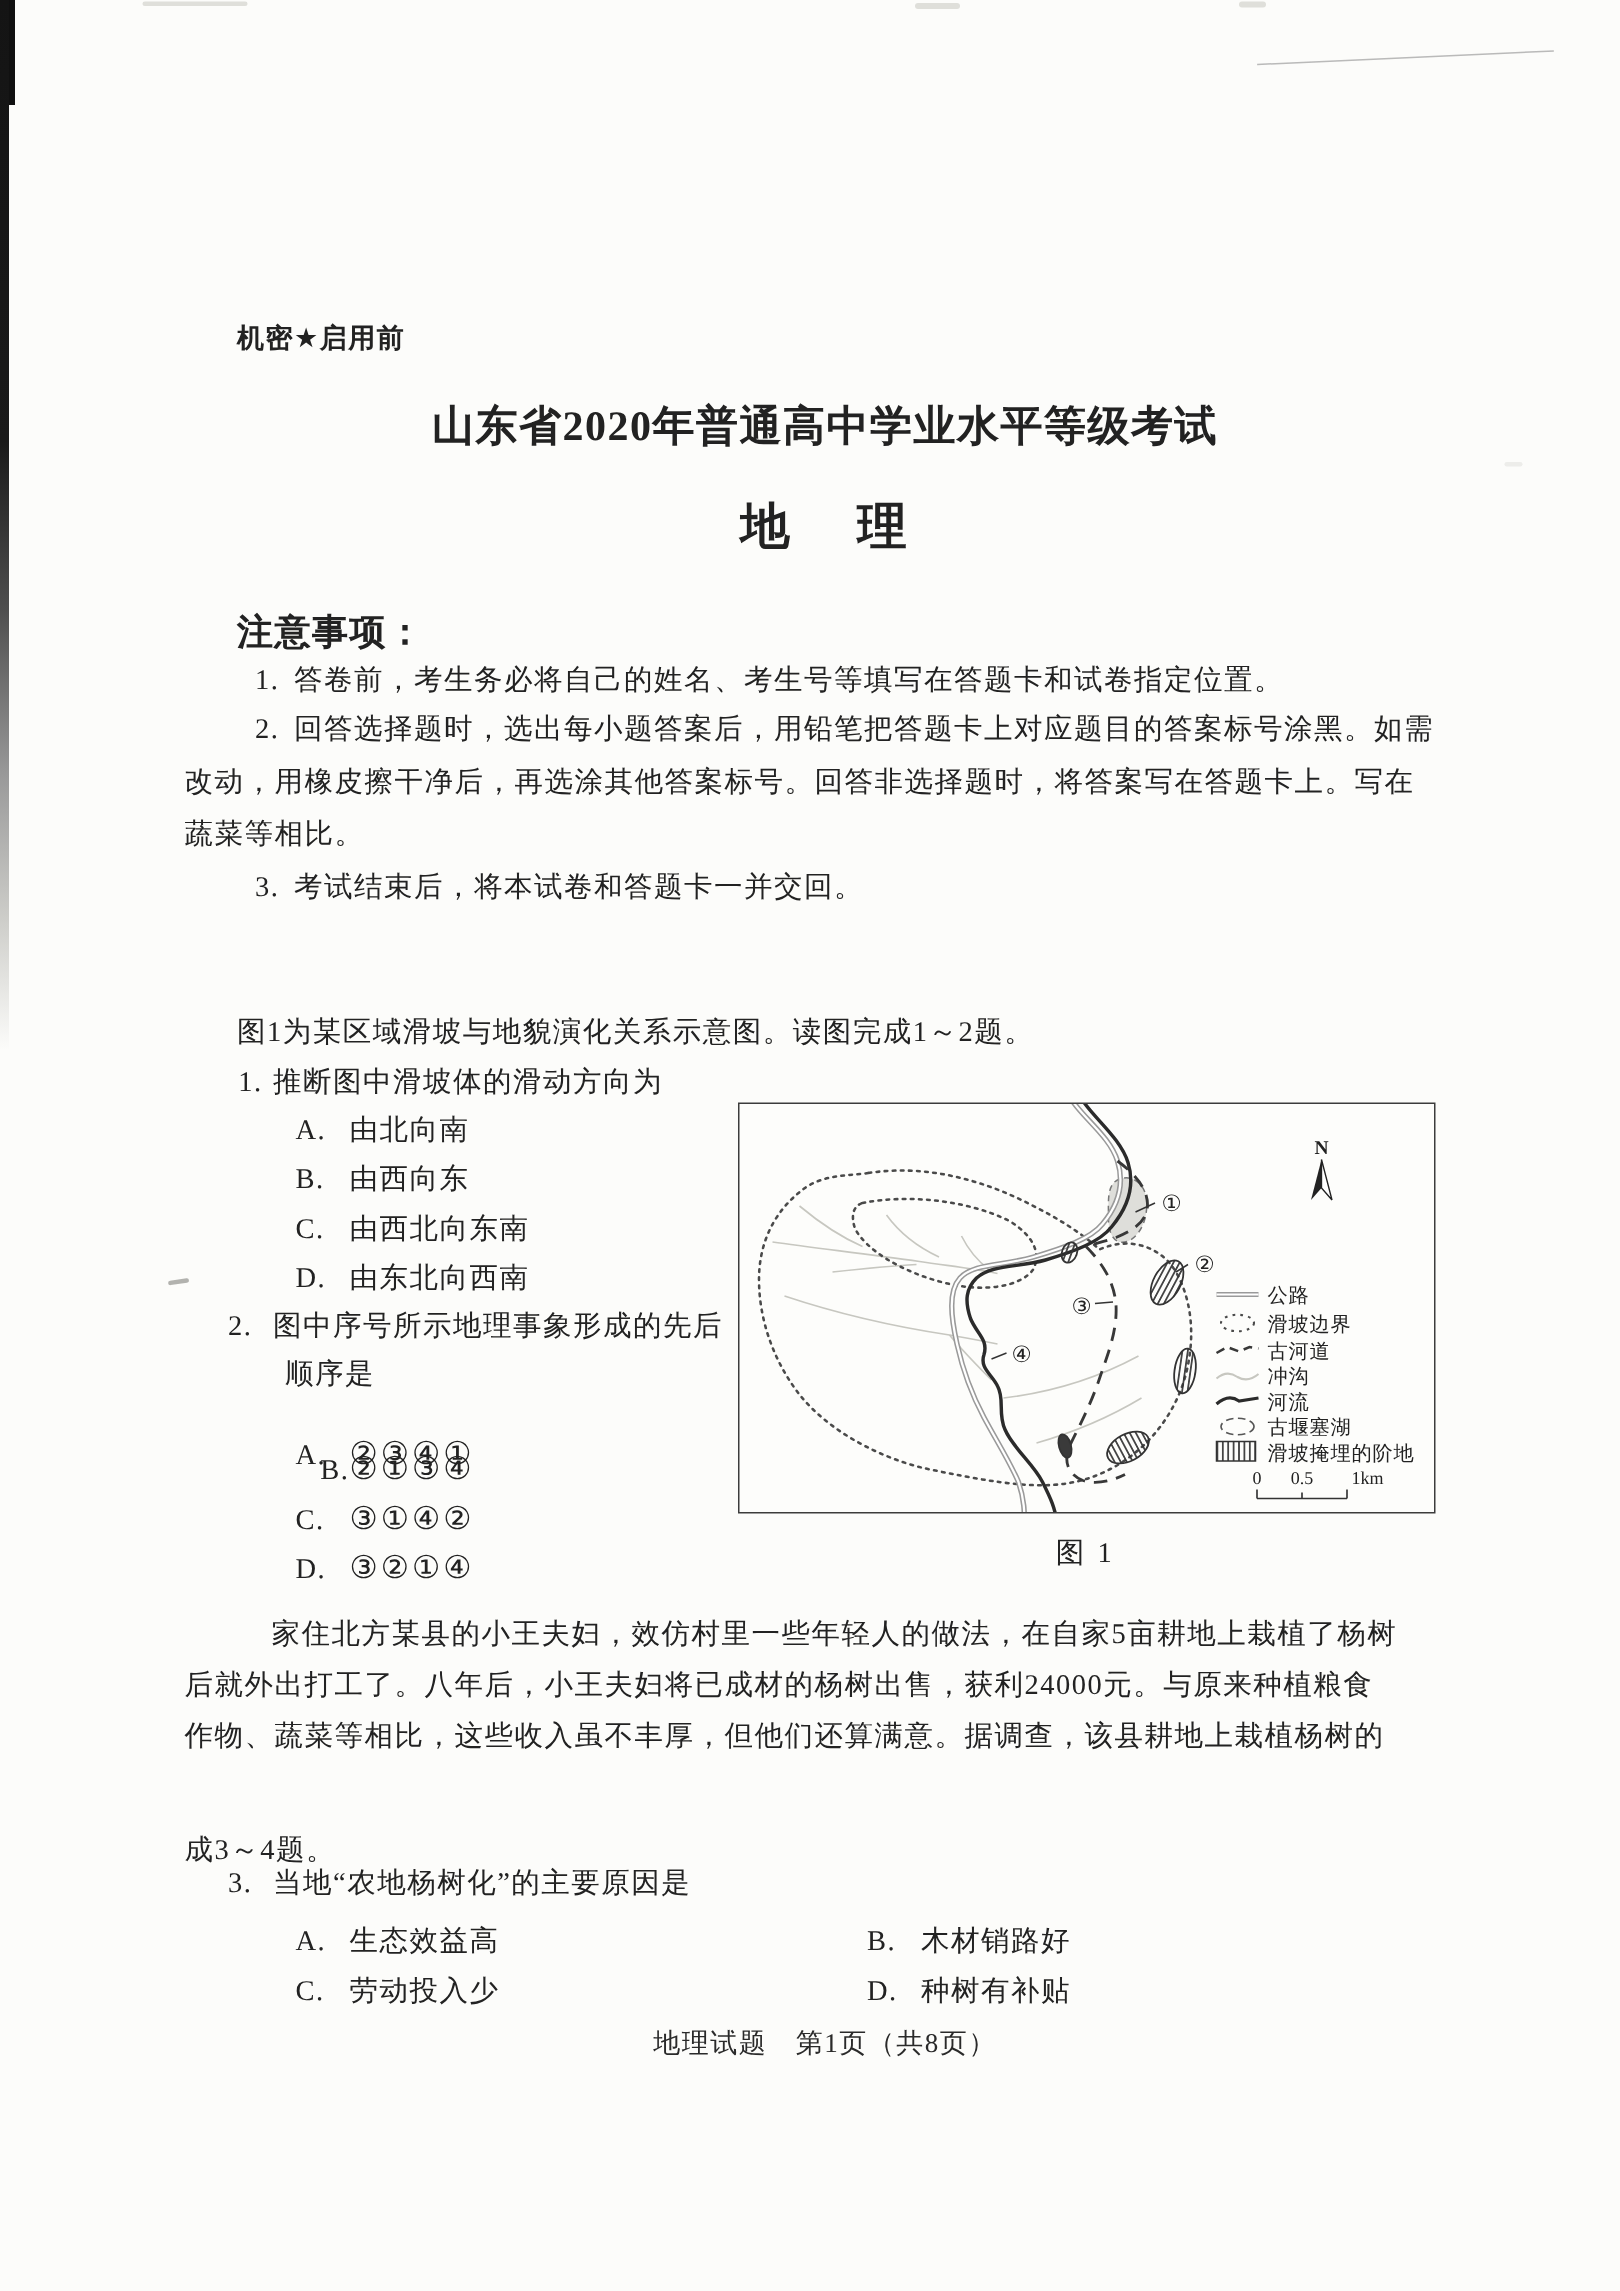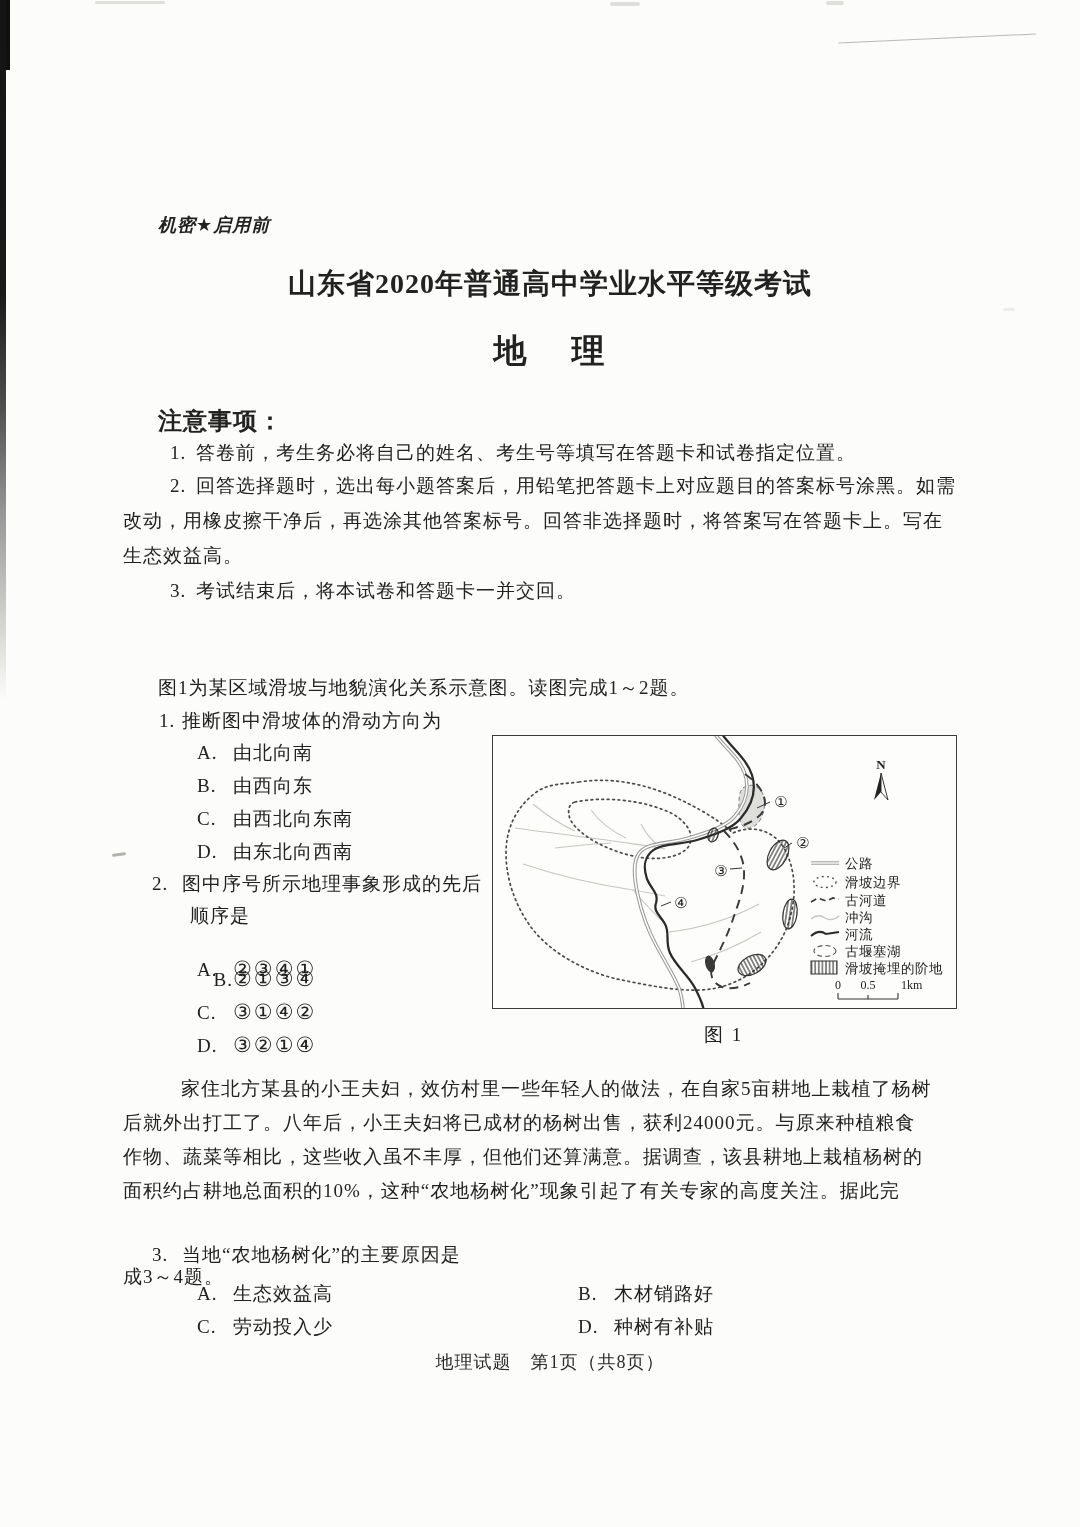--- a/index.html
+++ b/index.html
@@ -1,21 +1,21 @@
 <!DOCTYPE html>
 <html><head>
 <meta charset="utf-8">
 <style>
   html,body{margin:0;padding:0;}
   body{width:1080px;height:1527px;position:relative;background:#ffffff;
        font-family:"Liberation Serif","DejaVu Serif",serif;color:#1e1e1e;}
   .page{position:absolute;left:0;top:0;width:1080px;height:1527px;background:#fcfcfa;overflow:hidden;}
   .line{position:absolute;font-size:19px;letter-spacing:1px;white-space:nowrap;color:#222;}
   .hei{font-family:"Liberation Sans","DejaVu Sans",sans-serif;font-weight:700;}
-  .secrecy{left:158px;top:213px;font-size:18px;letter-spacing:1px;font-style:italic;}
+  .secrecy{left:158px;top:213px;font-size:18px;letter-spacing:1px;}
   .title{left:10px;top:265px;width:1080px;text-align:center;font-size:28px;font-weight:700;letter-spacing:1px;}
   .subject{left:12px;top:329px;width:1080px;text-align:center;font-size:33px;font-weight:700;letter-spacing:6px;}
   .notice-h{left:158px;top:405px;font-size:24px;letter-spacing:1px;}
   .num{display:inline-block;min-width:26px;}
   .qnum{display:inline-block;min-width:30px;}
   .olabel{display:inline-block;min-width:36px;}
   .sec-h{left:124px;top:641px;font-size:20px;letter-spacing:1.5px;}
   .circled{font-size:21px;letter-spacing:2px;}
   .figure-box{position:absolute;left:492px;top:735px;width:463px;height:272px;border:1.5px solid #3c3c3c;background:#fdfdfb;}
   .fig-caption{left:492px;top:1022px;width:463px;text-align:center;font-size:19px;letter-spacing:2px;}
@@ -48,21 +48,21 @@
   <div class="dashmark"></div>
 
   <div class="line hei secrecy">机密★启用前</div>
   <div class="line title">山东省2020年普通高中学业水平等级考试</div>
   <div class="line subject">地　理</div>
 
   <div class="line hei notice-h">注意事项：</div>
   <div class="line" style="left:170px;top:440px;"><span class="num">1.</span><span>答卷前，考生务必将自己的姓名、考生号等填写在答题卡和试卷指定位置。</span></div>
   <div class="line" style="left:170px;top:473px;"><span class="num">2.</span><span>回答选择题时，选出每小题答案后，用铅笔把答题卡上对应题目的答案标号涂黑。如需</span></div>
   <div class="line" style="left:123px;top:508px;">改动，用橡皮擦干净后，再选涂其他答案标号。回答非选择题时，将答案写在答题卡上。写在</div>
-  <div class="line" style="left:123px;top:543px;">生态效益高。</div>
+  <div class="line" style="left:123px;top:543px;">蔬菜等相比。</div>
   <div class="line" style="left:170px;top:578px;"><span class="num">3.</span><span>考试结束后，将本试卷和答题卡一并交回。</span></div>
 
   <div class="line" style="left:158px;top:675px;">图1为某区域滑坡与地貌演化关系示意图。读图完成1～2题。</div>
 
   <div class="line" style="left:152px;top:708px;text-align:center;"><span class="qnum">1.</span><span>推断图中滑坡体的滑动方向为</span></div>
   <div class="line" style="left:197px;top:740px;"><span class="olabel">A.</span><span>由北向南</span></div>
   <div class="line" style="left:197px;top:773px;"><span class="olabel">B.</span><span>由西向东</span></div>
   <div class="line" style="left:197px;top:806px;"><span class="olabel">C.</span><span>由西北向东南</span></div>
   <div class="line" style="left:197px;top:839px;"><span class="olabel">D.</span><span>由东北向西南</span></div>
 
@@ -167,22 +167,21 @@
         <text class="sc-text" x="408" y="253" text-anchor="start">1km</text>
         <path d="M 345,257 l 0,6 M 345,263 l 60,0 M 375,259 l 0,4 M 405,257 l 0,6" stroke="#333" stroke-width="1.1" fill="none"></path>
       </g>
     </svg>
   </div>
   <div class="line fig-caption">图 1</div>
 
   <div class="line" style="left:181px;top:1076px;">家住北方某县的小王夫妇，效仿村里一些年轻人的做法，在自家5亩耕地上栽植了杨树</div>
   <div class="line" style="left:123px;top:1110px;">后就外出打工了。八年后，小王夫妇将已成材的杨树出售，获利24000元。与原来种植粮食</div>
   <div class="line" style="left:123px;top:1144px;">作物、蔬菜等相比，这些收入虽不丰厚，但他们还算满意。据调查，该县耕地上栽植杨树的</div>
-  <div class="line" style="left:123px;top:1178px;">面积约占耕地总面积的10%，这种“农地杨树化”现象引起了有关专家的高度关注。据此完</div>
-  <div class="line" style="left:123px;top:1264px;">成3～4题。</div>
+  <div class="line" style="left:123px;top:1220px;">成3～4题。</div>
 
   <div class="line" style="left:152px;top:1242px;"><span class="qnum">3.</span><span>当地“农地杨树化”的主要原因是</span></div>
   <div class="line" style="left:197px;top:1281px;"><span class="olabel">A.</span><span>生态效益高</span></div>
   <div class="line" style="left:578px;top:1281px;"><span class="olabel">B.</span><span>木材销路好</span></div>
   <div class="line" style="left:197px;top:1314px;"><span class="olabel">C.</span><span>劳动投入少</span></div>
   <div class="line" style="left:578px;top:1314px;"><span class="olabel">D.</span><span>种树有补贴</span></div>
 
   <div class="line footer">地理试题　第1页（共8页）</div>
 </div>
 

